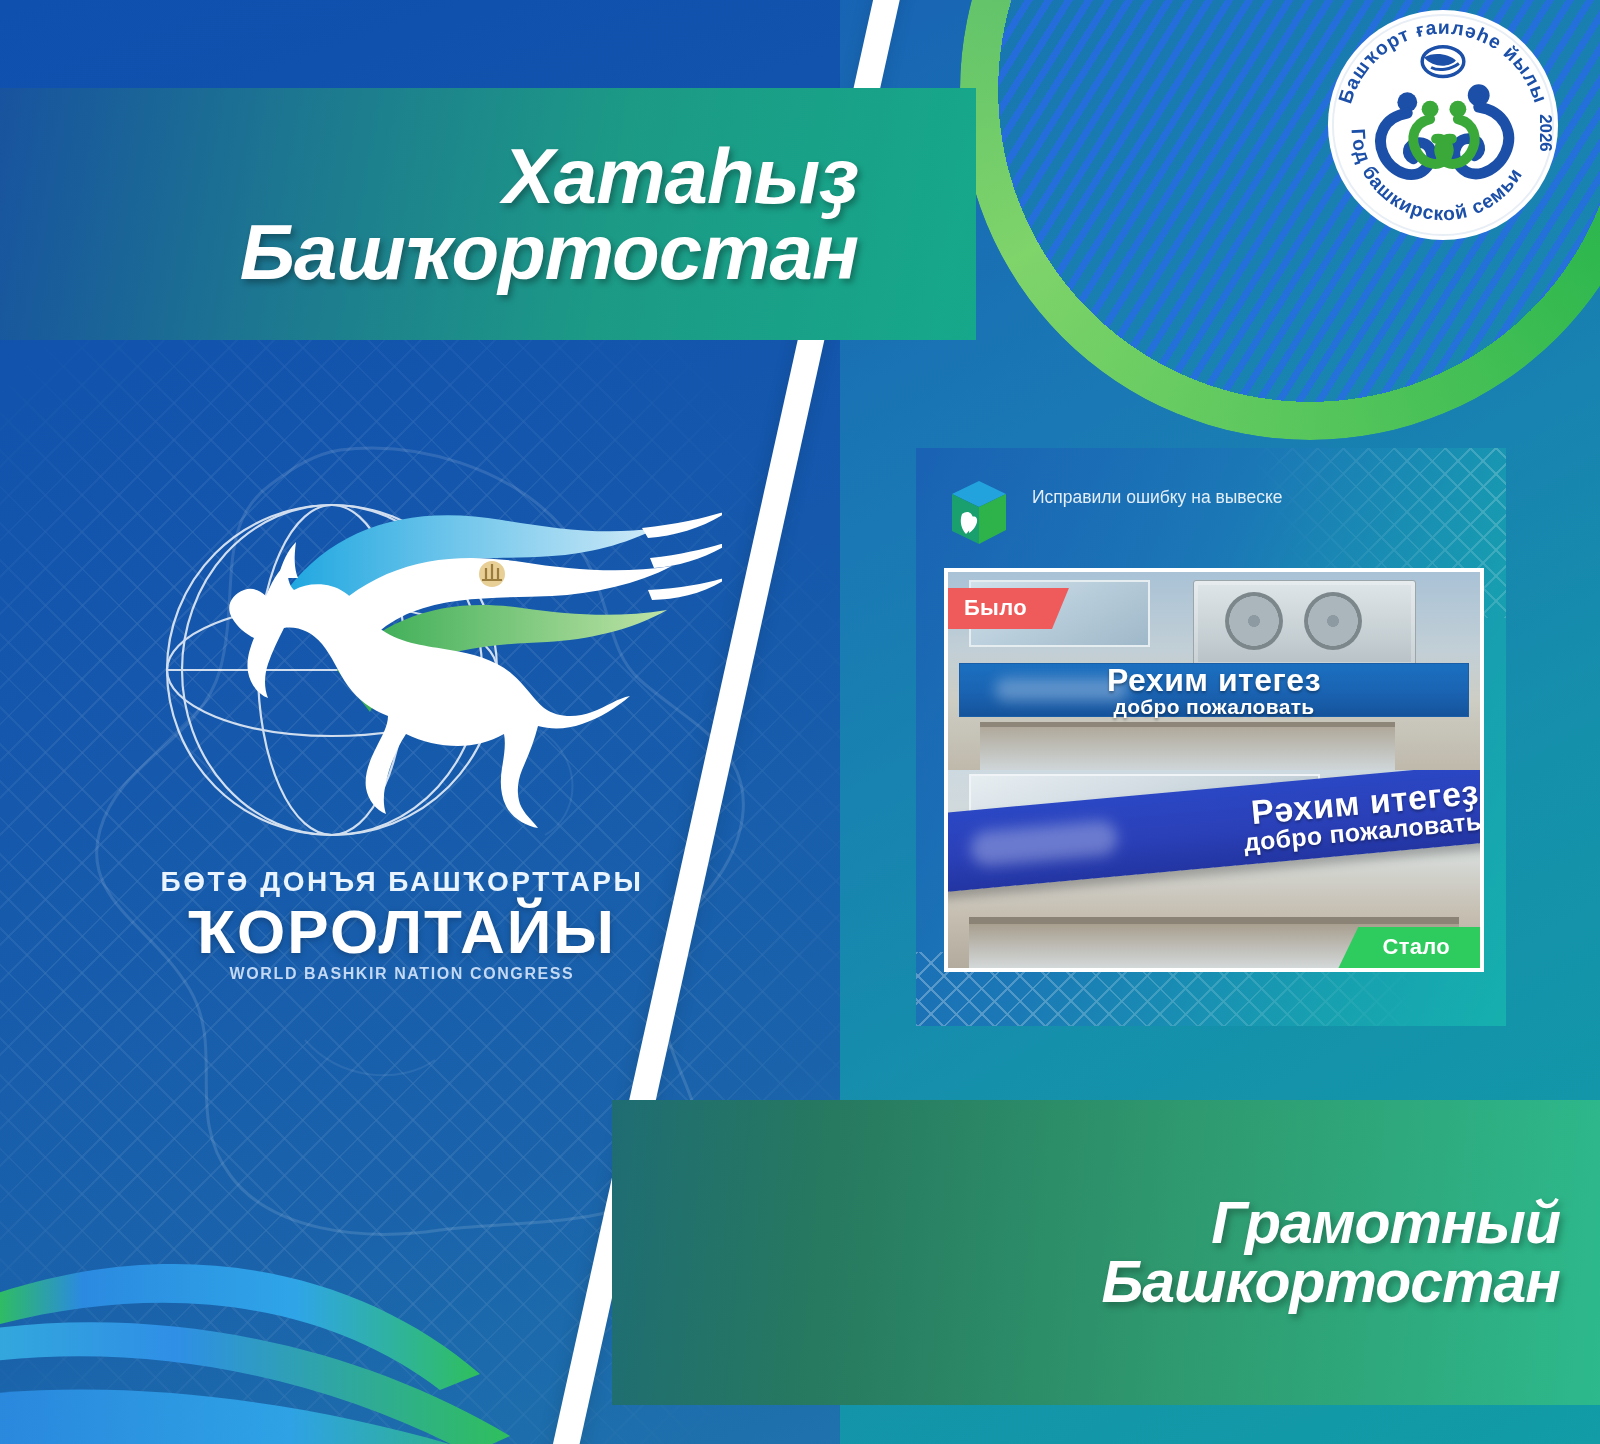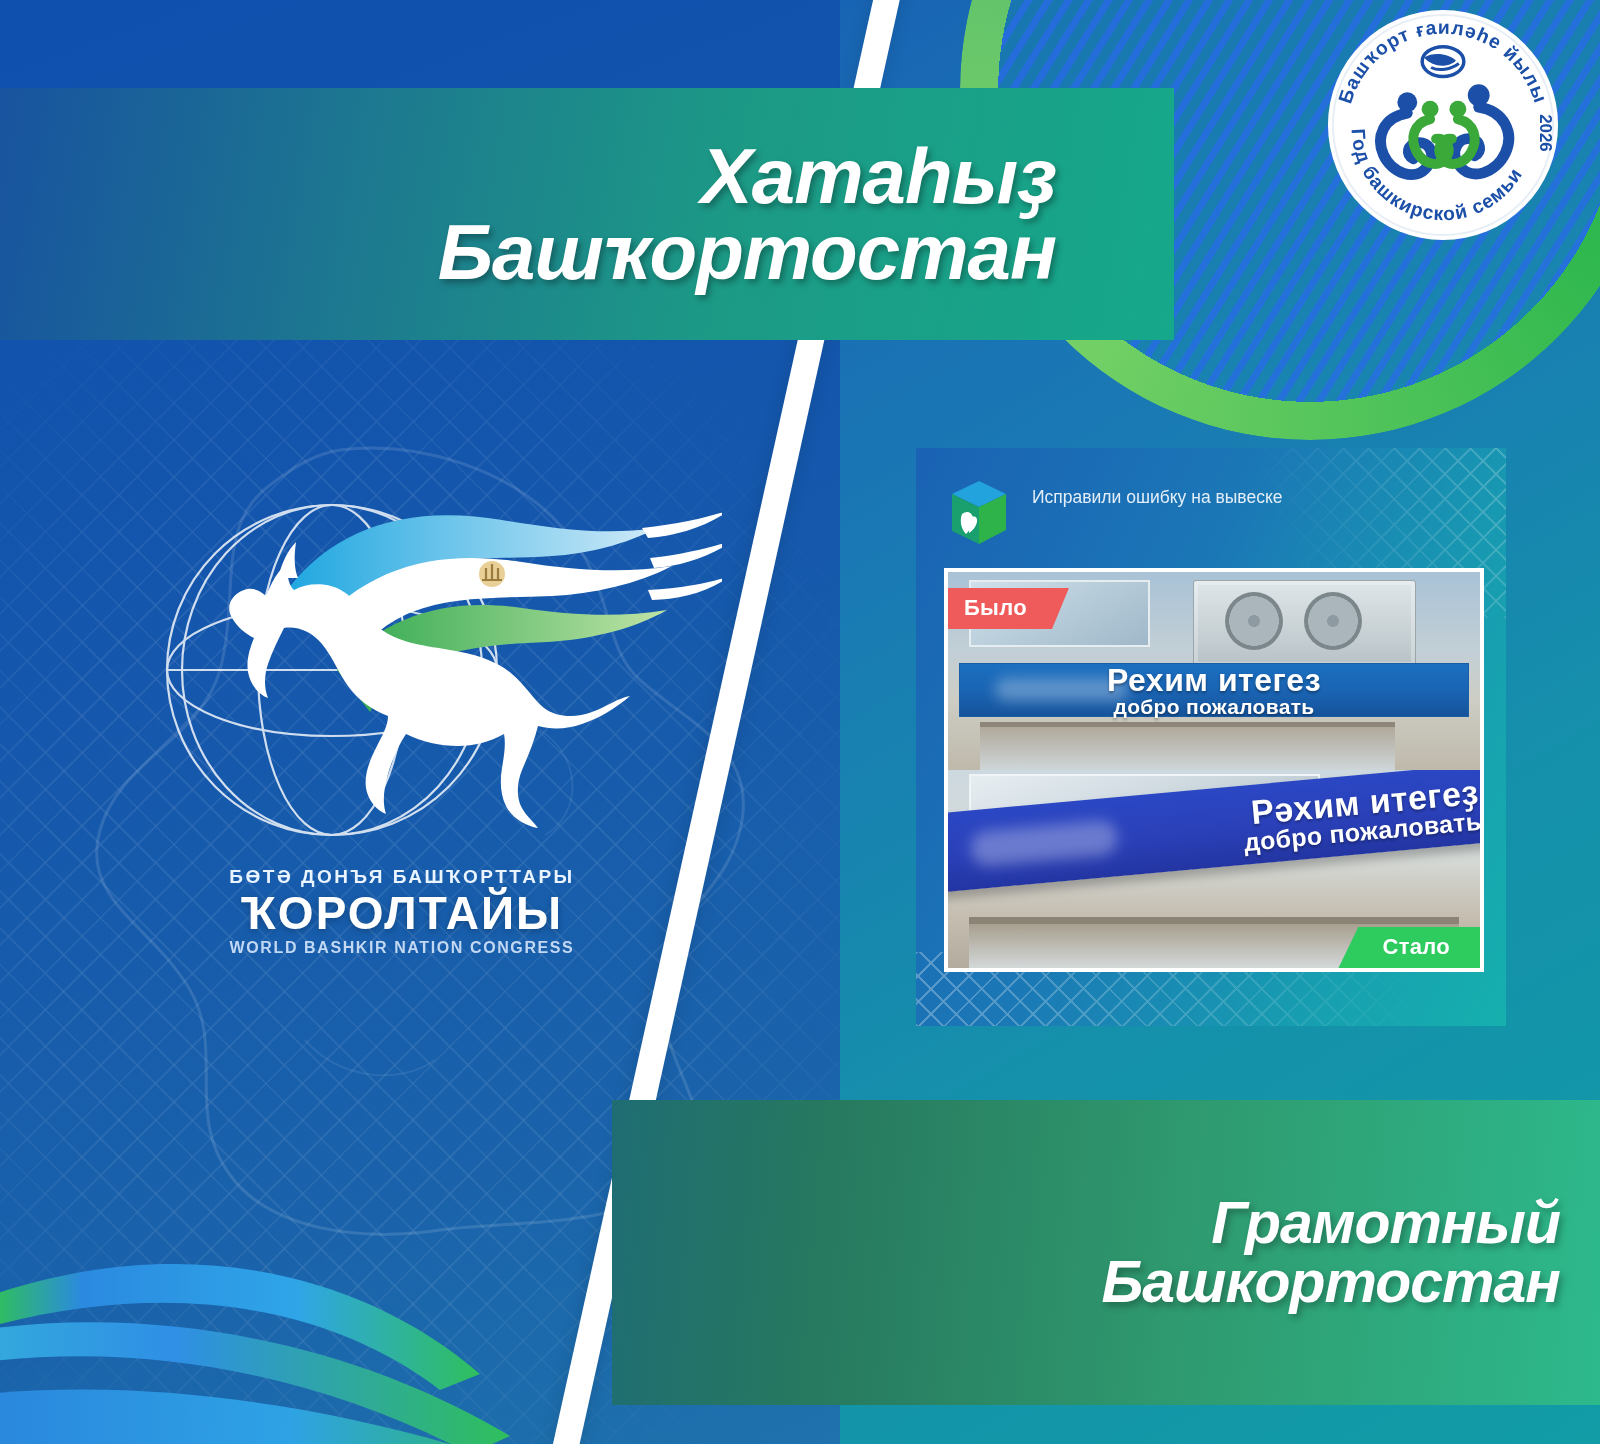--- a/index.html
+++ b/index.html
@@ -44,21 +44,21 @@
     position:absolute;top:-120px;left:900px;
     width:26px;height:1760px;
     background:#ffffff;
     transform:rotate(12.5deg);
     transform-origin:top center;
     box-shadow:0 0 18px rgba(0,0,0,.12);
   }
 
   
   .band-top{
-    position:absolute;left:0;top:88px;width:1174px;height:252px;
+    position:absolute;left:0;top:88px;width:976px;height:252px;
     background:linear-gradient(100deg,#18539f 0%,#1d7d8e 35%,#1c9a86 62%,#16a88a 100%);
     display:flex;align-items:center;justify-content:flex-end;
     padding-right:118px;
     overflow:hidden;
   }
   .band-top .title{
     color:#fff;font-style:italic;font-weight:bold;
     font-size:78px;line-height:.98;text-align:right;
     letter-spacing:-1px;
     text-shadow:3px 4px 6px rgba(0,0,0,.30);
@@ -102,26 +102,26 @@
     position:absolute;right:38px;top:6px;width:238px;height:238px;
   }
 
   
   .kurultay{
     position:absolute;left:82px;top:470px;width:640px;height:580px;
     text-align:center;
   }
   .kurultay .mark{position:relative;width:640px;height:380px;}
   .kurultay .ktxt1{
-    color:#eaf4ff;font-weight:bold;font-size:19px;letter-spacing:2.5px;
+    color:#eaf4ff;font-weight:bold;font-size:28px;letter-spacing:2.5px;
     margin-top:12px;
     text-align:center;
   }
   .kurultay .ktxt2{
-    color:#ffffff;font-weight:bold;font-size:46px;letter-spacing:2px;
+    color:#ffffff;font-weight:bold;font-size:62px;letter-spacing:2px;
     line-height:1.02;margin-top:2px;
     text-shadow:0 2px 6px rgba(0,0,0,.25);
   }
   .kurultay .ktxt3{
     color:#cfe1f6;font-weight:bold;font-size:16.5px;letter-spacing:1.6px;margin-top:10px;
   }
   .kurultay .ktxt4{
     color:#c3d8f2;font-weight:bold;font-size:16px;letter-spacing:1.6px;margin-top:2px;
   }
 

